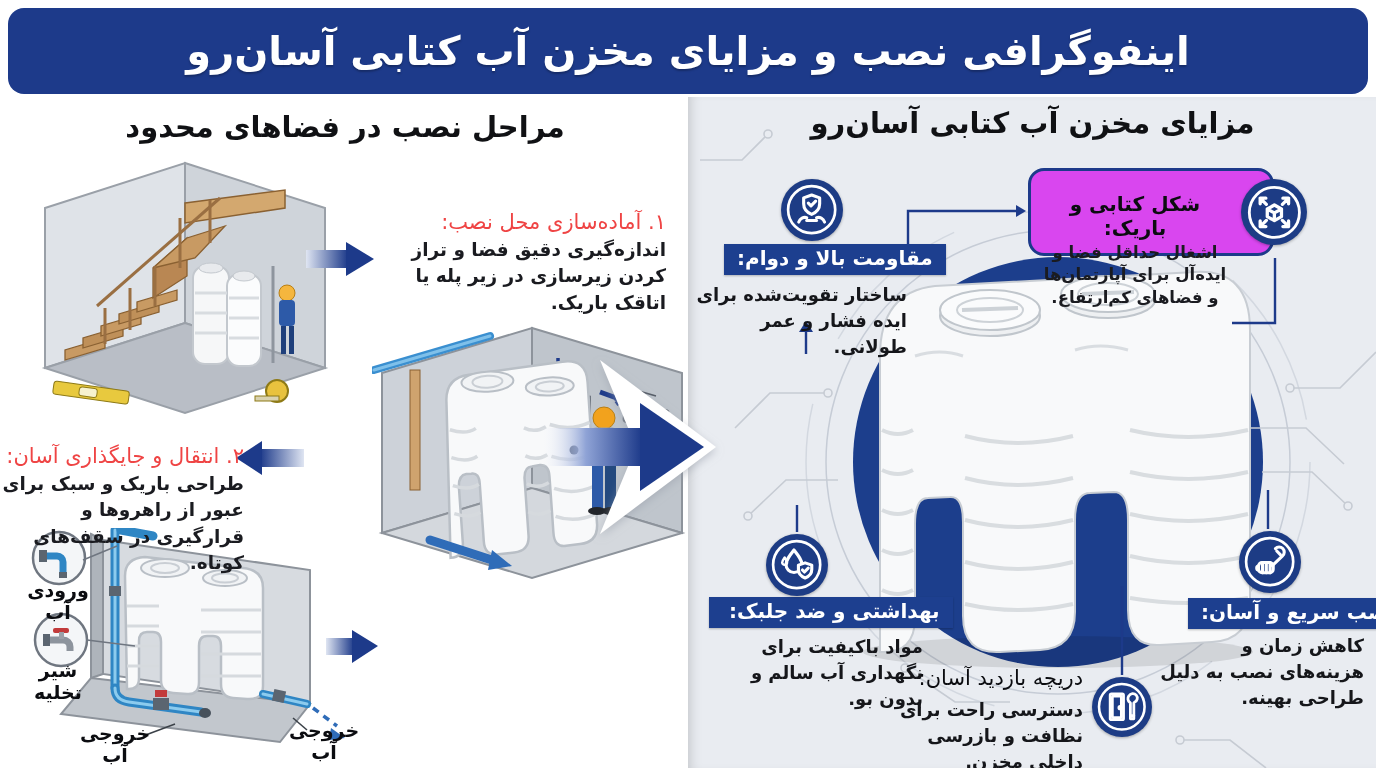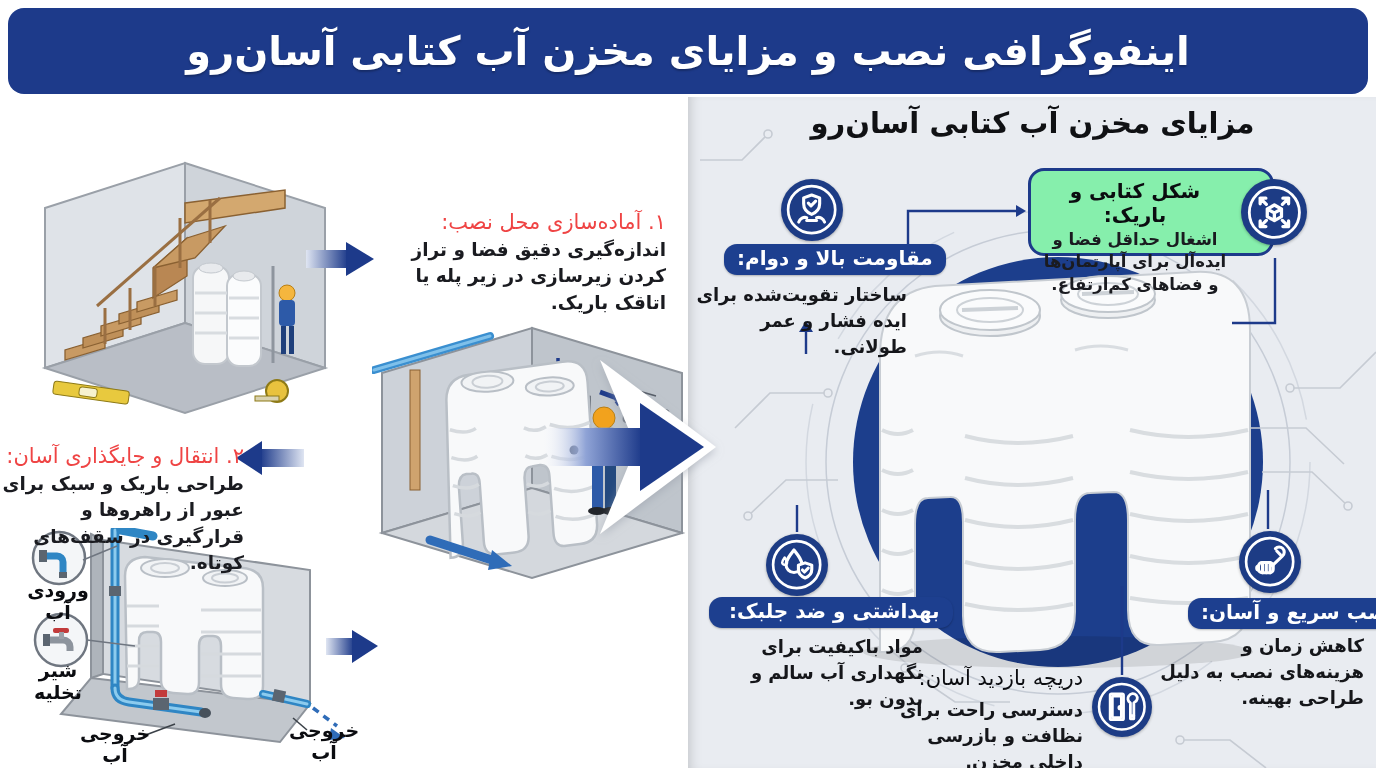--- a/index.html
+++ b/index.html
@@ -25,36 +25,36 @@
   #step-2{left:2px;top:444px;width:242px;}
   #step-3{left:392px;top:600px;width:256px;}
   
   .pipe-label{position:absolute;font-size:19px;font-weight:bold;color:#0b0c10;direction:rtl;z-index:4;}
   #lbl-inlet{left:18px;top:579px;width:80px;text-align:center;}
   #lbl-drain{left:14px;top:659px;width:88px;text-align:center;}
   #lbl-outlet-left{left:74px;top:722px;width:82px;text-align:center;}
   #lbl-outlet-right{left:284px;top:719px;width:80px;text-align:center;}
   
   .benefit-pill{position:absolute;background:#1d3f8f;color:#fff;font-weight:bold;font-size:20px;
-                border-radius:13px;padding:2px 13px 5px;direction:rtl;z-index:4;white-space:nowrap;
+                border-radius:0;padding:2px 13px 5px;direction:rtl;z-index:4;white-space:nowrap;
                 box-shadow:0 1px 2px rgba(0,0,0,.25);}
   #pill-durability{left:724px;top:244px;}
   #pill-hygienic{left:709px;top:597px;padding-left:20px;}
   #pill-install{left:1188px;top:598px;}
   .benefit-body{position:absolute;font-size:18px;font-weight:bold;color:#15161a;direction:rtl;
                 text-align:right;line-height:1.45;z-index:4;}
   #body-durability{left:695px;top:282px;width:212px;}
   #body-hygienic{left:708px;top:634px;width:215px;}
   #body-install{left:1152px;top:633px;width:212px;}
   #body-hatch{left:878px;top:697px;width:205px;}
   .hatch-title{position:absolute;left:903px;top:666px;width:180px;font-size:21px;font-weight:normal;
                color:#0b0c10;direction:rtl;text-align:right;z-index:4;}
-  .benefit-box{position:absolute;left:1028px;top:168px;width:246px;height:88px;background:#86efac;
+  .benefit-box{position:absolute;left:1028px;top:168px;width:246px;height:88px;background:#d946ef;
                border:3px solid #1d3a8a;border-radius:16px;direction:rtl;z-index:3;
-               padding:8px 40px 0 8px;box-sizing:border-box;text-align:center;}
+               padding:21px 40px 0 8px;box-sizing:border-box;text-align:center;}
   .benefit-box .bx-title{font-size:20px;font-weight:bold;color:#0b0c10;margin-bottom:2px;}
   .benefit-box .bx-body{font-size:16.5px;font-weight:bold;color:#1a1b20;line-height:1.35;}
   
   .icon-circle{position:absolute;background:#1d3c85;border-radius:50%;display:flex;align-items:center;
                justify-content:center;z-index:4;box-shadow:0 1px 3px rgba(0,0,0,.3);}
   #icon-slim{left:1241px;top:179px;width:66px;height:66px;}
   #icon-durability{left:781px;top:179px;width:62px;height:62px;}
   #icon-hygienic{left:766px;top:534px;width:62px;height:62px;}
   #icon-hatch{left:1092px;top:677px;width:60px;height:60px;}
   #icon-install{left:1239px;top:531px;width:62px;height:62px;}
@@ -179,20 +179,21 @@
       <path d="M600 360 L716 447 L600 534 L636 447 Z" fill="#ffffff" filter="url(#soft)"></path>
       <rect x="540" y="428" width="102" height="38" fill="url(#gBig)"></rect>
       <path d="M640 403 L640 491 L704 447 Z" fill="#1d3a8a"></path>
     </g>
   </svg>
 
   <div class="banner">
     <div class="banner-title">اینفوگرافی نصب و مزایای مخزن آب کتابی آسان‌رو</div>
   </div>
 
+  <div class="section-title" id="left-title">مراحل نصب در فضاهای محدود</div>
   <div class="section-title" id="right-title">مزایای مخزن آب کتابی آسان‌رو</div>
 
   <div class="step" id="step-1">
     <div class="step-title">۱. آماده‌سازی محل نصب:</div>
     <div class="step-body">اندازه‌گیری دقیق فضا و تراز کردن زیرسازی در زیر پله یا اتاقک باریک.</div>
   </div>
   <div class="step" id="step-2">
     <div class="step-title">۲. انتقال و جایگذاری آسان:</div>
     <div class="step-body">طراحی باریک و سبک برای عبور از راهروها و قرارگیری در سقف‌های کوتاه.</div>
   </div>

